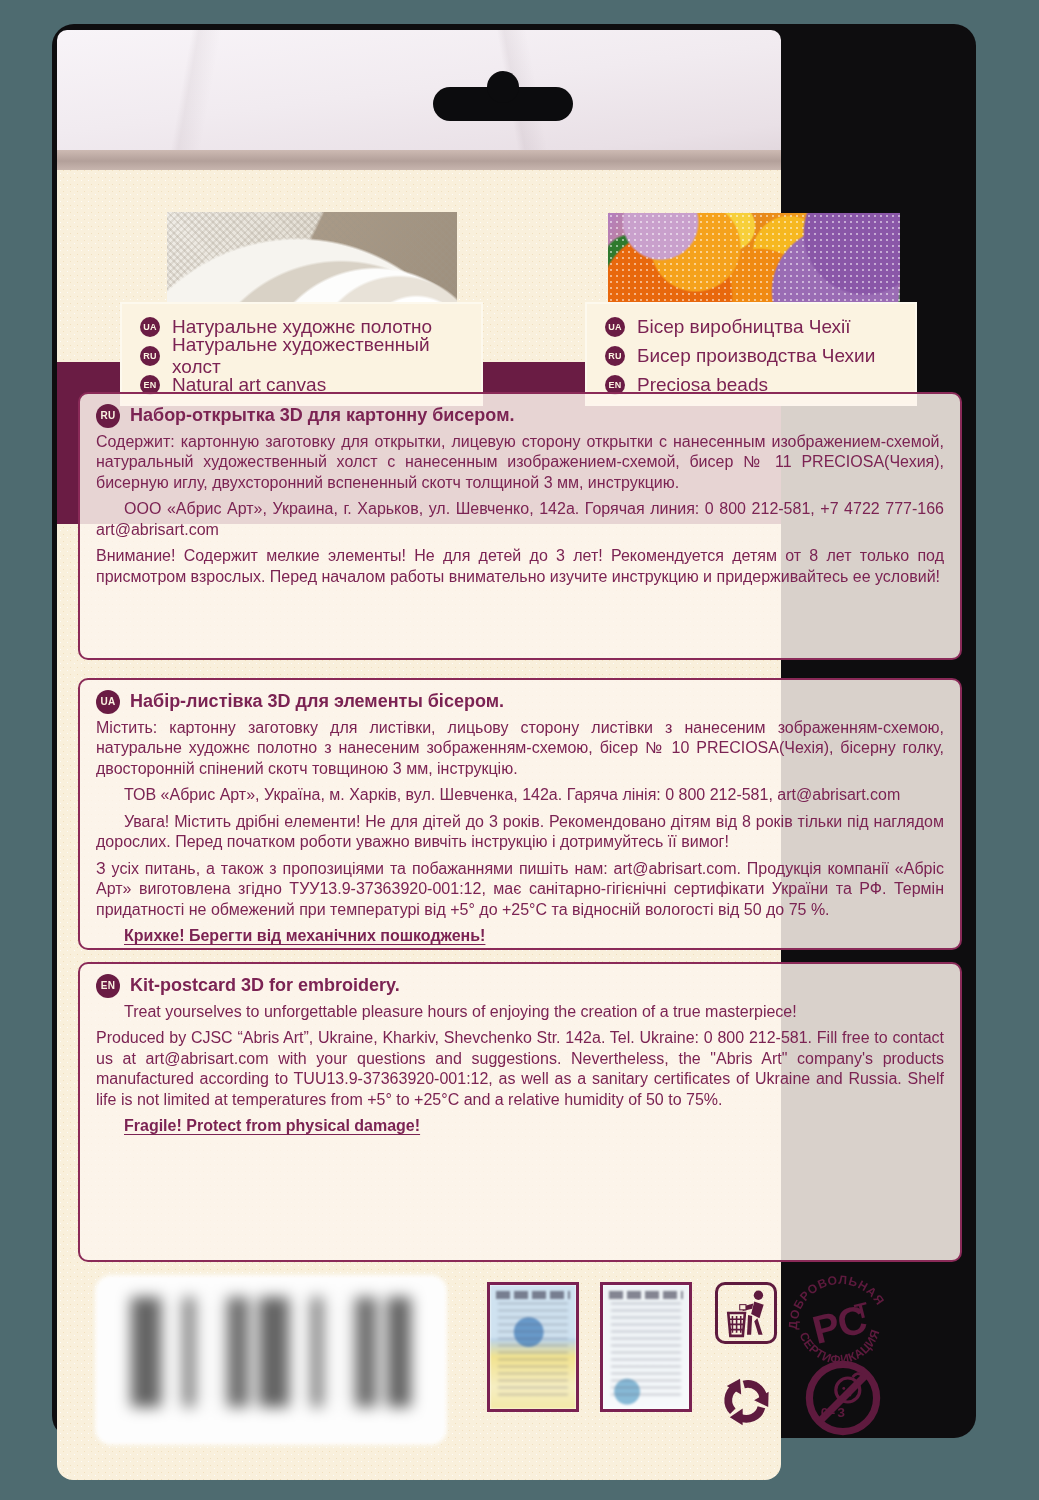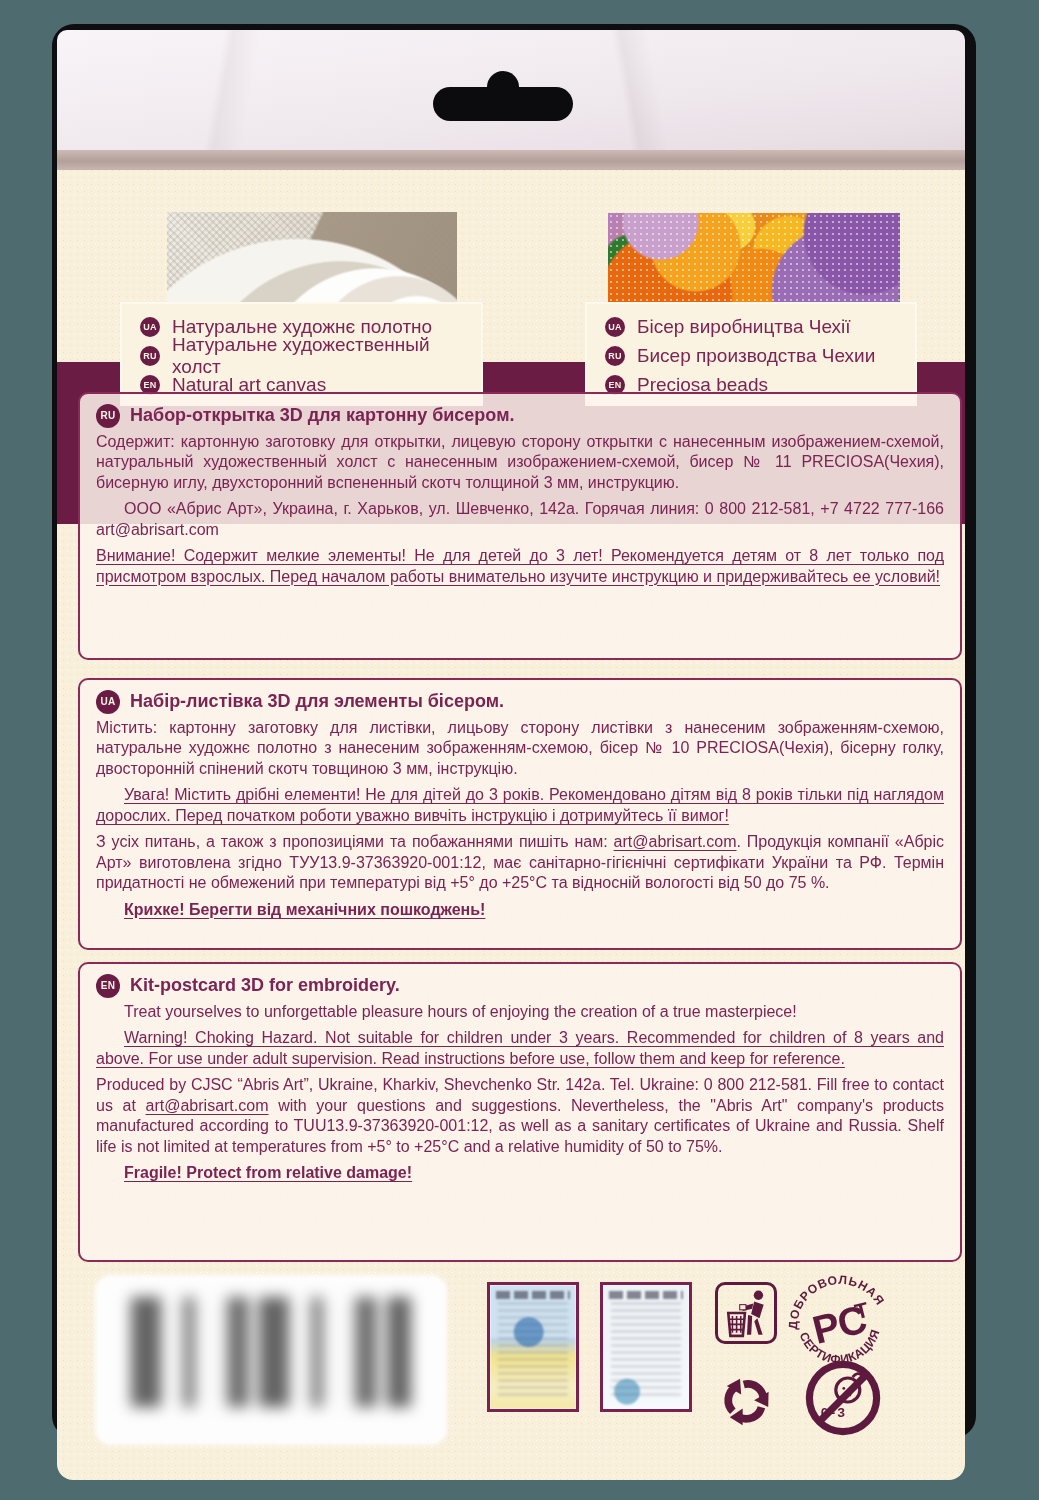--- a/index.html
+++ b/index.html
@@ -7,21 +7,21 @@
     width:1039px;height:1500px;position:relative;overflow:hidden;
     background:#4e6b70;
     font-family:"Liberation Sans", sans-serif;
     -webkit-font-smoothing:antialiased;
   }
   .pkg-shadow{
     position:absolute;left:52px;top:24px;width:924px;height:1414px;
     background:#0e0d0f;border-radius:22px;
   }
   .package{
-    position:absolute;left:57px;top:30px;width:908px;height:1450px;
+    position:absolute;left:57px;top:30px;width:724px;height:1450px;
   }
   
   .flap{
     position:absolute;left:0;top:0;width:100%;height:140px;
     background:linear-gradient(173deg,#f8f4f8 0%,#f1ebf0 45%,#e9e0e6 80%,#ddd2d8 100%);
     border-radius:10px 10px 0 0;
   }
   .flap .crease{
     position:absolute;left:0;top:0;width:100%;height:100%;
     background:
@@ -116,21 +116,21 @@
   .ibox-ru{top:362px;height:268px;}
   .ibox-ua{top:648px;height:272px;}
   .ibox-en{top:932px;height:300px;}
   .ibox h2{
     margin:0 0 4px 0;font-size:18px;display:flex;align-items:center;gap:10px;
     color:#7b2353;
   }
   .ibox .badge{width:24px;height:24px;font-size:10px;margin-right:0;}
   .ibox p{margin:0 0 6px 0;text-align:justify;}
   .indent{text-indent:28px;}
-  .u{text-decoration:underline;text-underline-offset:3px;}
+  .u{text-underline-offset:3px;}
   .fragile{font-weight:bold;text-decoration:underline;text-underline-offset:3px;text-indent:28px;text-align:left;}
   
   .barcode{
     position:absolute;left:38px;top:1245px;width:352px;height:170px;
     background:#fdfdfd;border-radius:16px;filter:blur(2px);
   }
   .barcode .bars{
     position:absolute;left:36px;top:22px;right:36px;bottom:38px;
     background:repeating-linear-gradient(90deg,
       #636363 0 30px, #fafafa 30px 52px,
@@ -237,34 +237,34 @@
       <p class="u">Внимание! Содержит мелкие элементы! Не для детей до 3 лет! Рекомендуется детям от 8 лет только под присмотром взрослых. Перед началом работы внимательно изучите инструкцию и придерживайтесь ее условий!</p>
 
     </div>
 
     <div class="ibox ibox-ua" style="top:508px;">
       <h2>
         <span class="badge">UA</span>
         <span>Набір-листівка 3D для элементы бісером.</span>
       </h2>
       <p>Містить: картонну заготовку для листівки, лицьову сторону листівки з нанесеним зображенням-схемою, натуральне художнє полотно з нанесеним зображенням-схемою, бісер № 10 PRECIOSA(Чехія), бісерну голку, двосторонній спінений скотч товщиною 3 мм, інструкцію.</p>
+      <p class="indent"><span>ТОВ «Абрис Арт», Україна, м. Харків, вул. Шевченка, 142а. Гаряча лінія: 0 800 212-581, </span><span class="u">art@abrisart.com</span></p>
       <p class="u indent">Увага! Містить дрібні елементи! Не для дітей до 3 років. Рекомендовано дітям від 8 років тільки під наглядом дорослих. Перед початком роботи уважно вивчіть інструкцію і дотримуйтесь її вимог!</p>
       <p><span>З усіх питань, а також з пропозиціями та побажаннями пишіть нам: </span><span class="u">art@abrisart.com</span><span>. Продукція компанії «Абріс Арт» виготовлена згідно ТУУ13.9-37363920-001:12, має санітарно-гігієнічні сертифікати України та РФ. Термін придатності не обмежений при температурі від +5° до +25°С та відносній вологості від 50 до 75 %.</span></p>
       <p class="fragile">Крихке! Берегти від механічних пошкоджень!</p>
     </div>
 
     <div class="ibox ibox-en" style="top:792px;">
       <h2>
         <span class="badge">EN</span>
         <span>Kit-postcard 3D for embroidery.</span>
       </h2>
       <p class="indent">Treat yourselves to unforgettable pleasure hours of enjoying the creation of a true masterpiece!</p>
-      <p class="u indent">Warning! Choking Hazard. Not suitable for children under 3 years. Recommended for children of 8 years and above. For use under adult supervision. Read instructions before use, follow them and keep for reference.</p>
       <p><span>Produced by CJSC “Abris Art”, Ukraine, Kharkiv, Shevchenko Str. 142a. Tel. Ukraine: 0 800 212-581. Fill free to contact us at </span><span class="u">art@abrisart.com</span><span> with your questions and suggestions. Nevertheless, the "Abris Art" company's products manufactured according to TUU13.9-37363920-001:12, as well as a sanitary certificates of Ukraine and Russia. Shelf life is not limited at temperatures from +5° to +25°C and a relative humidity of 50 to 75%.</span></p>
-      <p class="fragile">Fragile! Protect from relative damage!</p>
+      <p class="fragile">Fragile! Protect from physical damage!</p>
     </div>
   </div>
 
   <div class="barcode">
     <div class="bars"></div>
   </div>
 
   <div class="cert cert-ua">
     <div class="cert-inner">
       <div class="title-line"></div>

